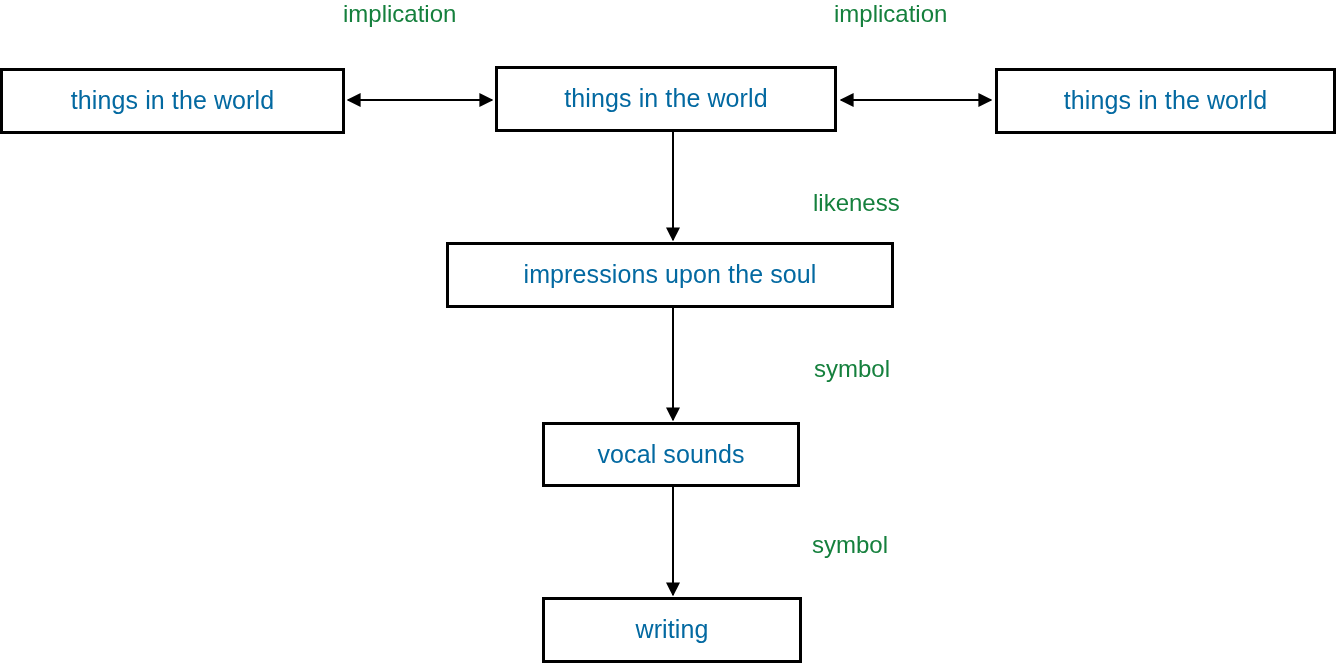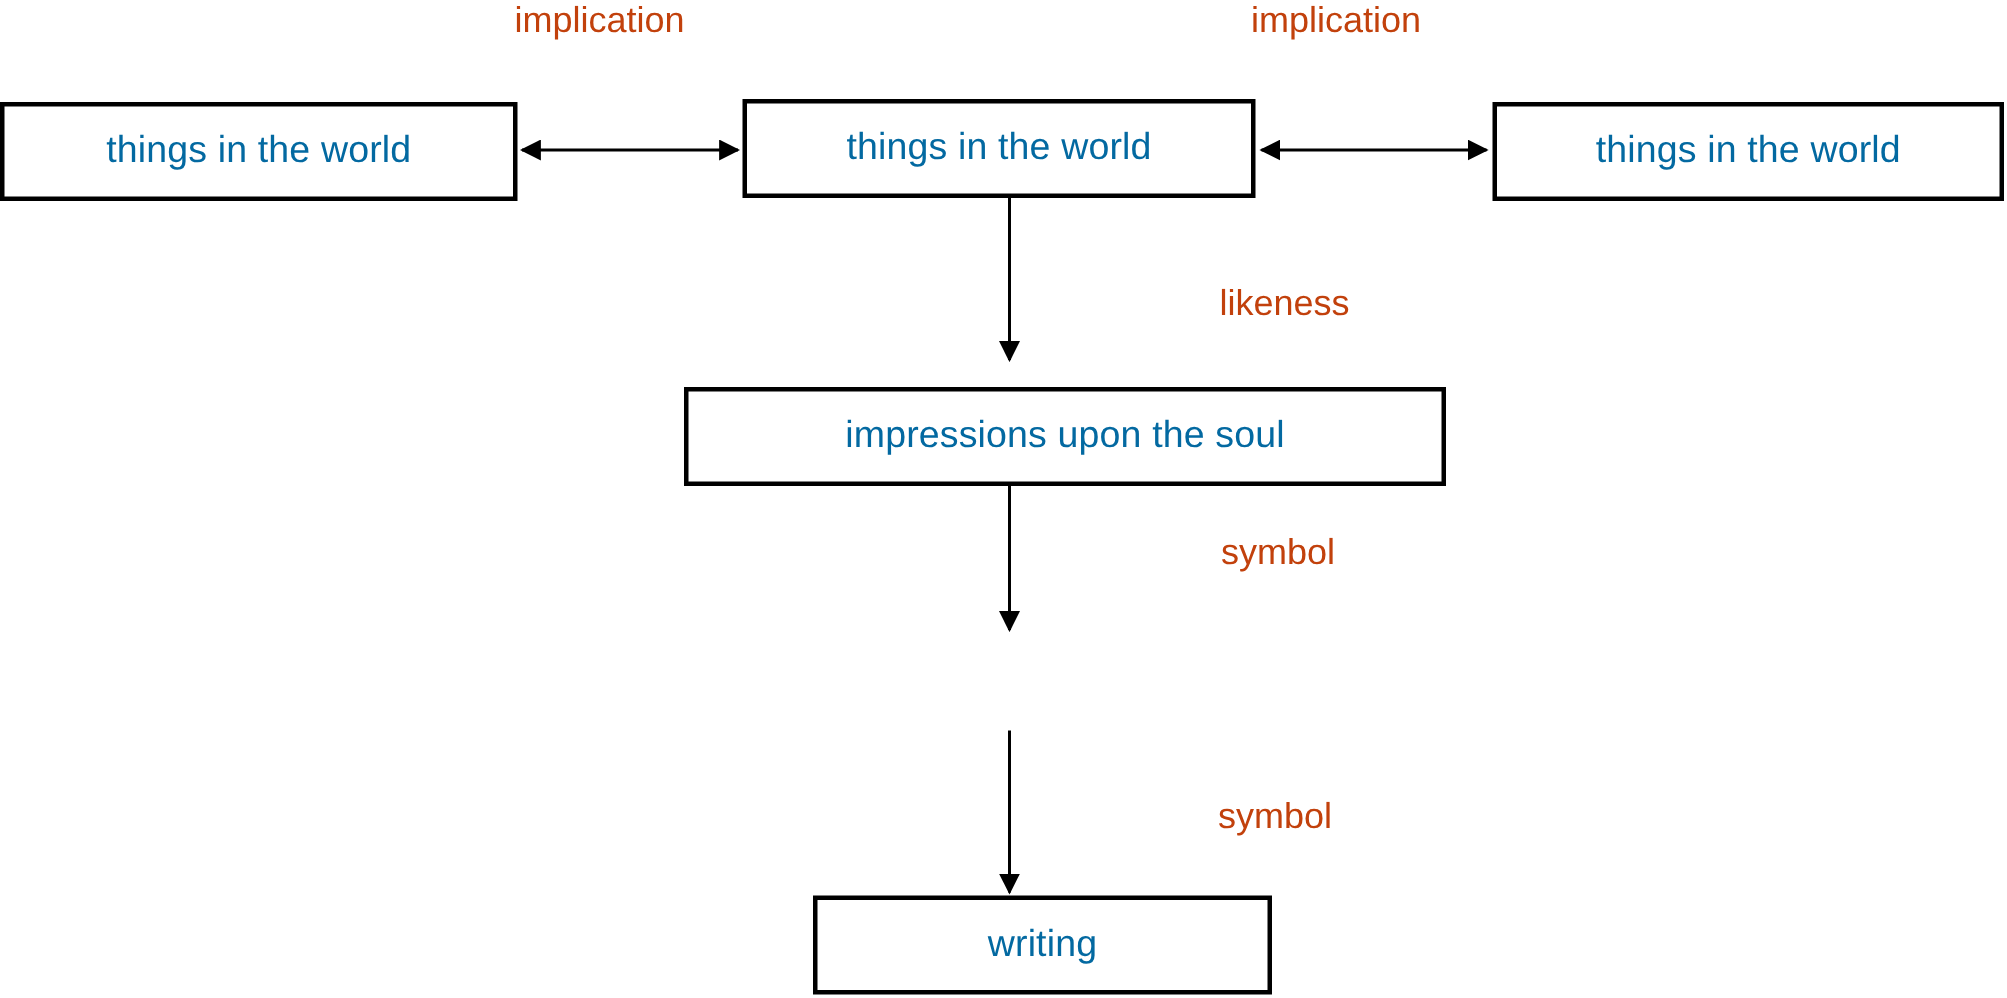--- a/index.html
+++ b/index.html
@@ -33,21 +33,21 @@
     font-size: 25px;
     line-height: 1.1;
     color: #0369a1;
     white-space: nowrap;
     letter-spacing: 0.1px;
   }
   .edge-label {
     position: absolute;
     font-size: 24px;
     line-height: 1.1;
-    color: #c2410c;
+    color: #15803d;
     white-space: nowrap;
     z-index: 4;
   }
   .edge-svg {
     position: absolute;
     left: 0;
     top: 0;
     width: 1338px;
     height: 665px;
     z-index: 1;
@@ -95,26 +95,29 @@
   </div>
 
   <div class="node" style="left:495px; top:66px; width:342px; height:66px;">
     <span class="node-label">things in the world</span>
   </div>
 
   <div class="node" style="left:995px; top:68px; width:341px; height:66px;">
     <span class="node-label">things in the world</span>
   </div>
 
-  <div class="node" style="left:456px; top:242px; width:508px; height:66px;margin-top:16px;">
+  <div class="node" style="left:446px; top:242px; width:448px; height:66px;">
     <span class="node-label">impressions upon the soul</span>
   </div>
 
+  <div class="node" style="left:542px; top:422px; width:258px; height:65px;">
+    <span class="node-label">vocal sounds</span>
+  </div>
 
-  <div class="node" style="left:542px; top:597px; width:306px; height:66px;">
+  <div class="node" style="left:542px; top:597px; width:260px; height:66px;">
     <span class="node-label">writing</span>
   </div>
 
   <div class="edge-label" style="left:343px; top:1px;">implication</div>
 
   <div class="edge-label" style="left:834px; top:1px;">implication</div>
 
   <div class="edge-label" style="left:813px; top:190px;">likeness</div>
 
   <div class="edge-label" style="left:814px; top:356px;">symbol</div>

